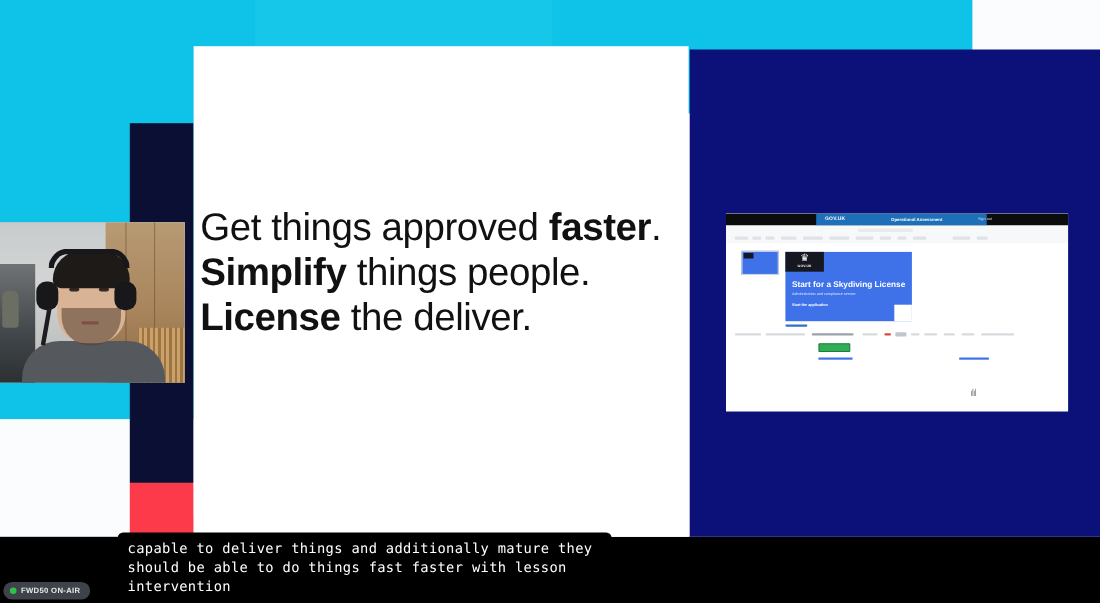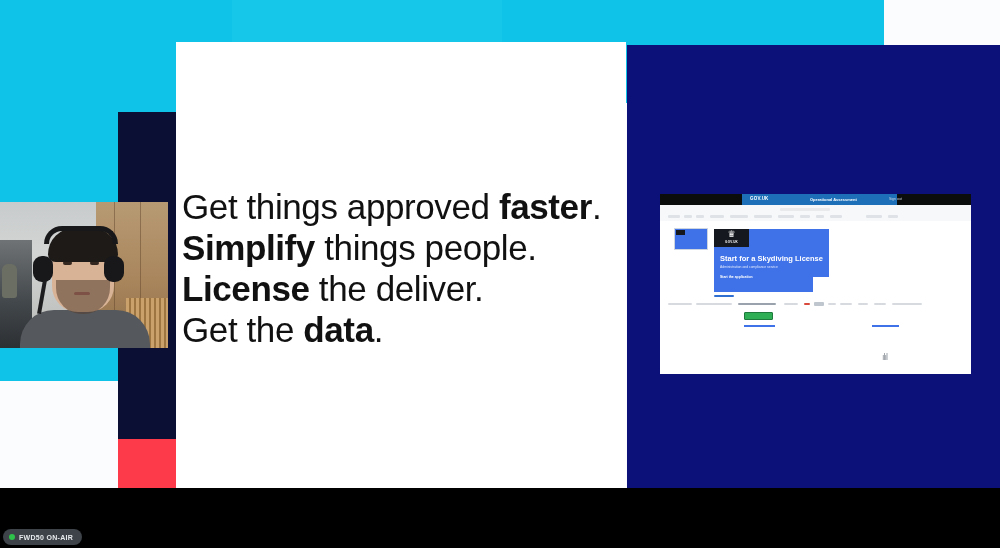--- a/index.html
+++ b/index.html
@@ -418,23 +418,20 @@
 
   <div class="headline">
     <div>
       <span>Get things approved </span><b>faster</b><span>.</span>
     </div>
     <div>
       <b>Simplify</b><span> things people.</span>
     </div>
     <div>
       <b>License</b><span> the deliver.</span>
-    </div>
-    <div>
-      <span>Get the </span><b>data</b><span>.</span>
     </div>
   </div>
 
   <div class="mock">
     <div class="mock-topbar">
       <div class="mock-topbar-inner"></div>
       <div class="mock-logo">GOV.UK</div>
       <div class="mock-topbar-title">Operational Assessment</div>
       <div class="mock-topbar-right">Sign out</div>
     </div>
@@ -506,19 +503,20 @@
     <div class="wc-eye-l"></div>
     <div class="wc-eye-r"></div>
     <div class="wc-mouth"></div>
     <div class="wc-hair"></div>
     <div class="wc-band"></div>
     <div class="wc-ear-l"></div>
     <div class="wc-ear-r"></div>
     <div class="wc-mic"></div>
   </div>
 
+  <div class="caption caption-left">capable to deliver things and additionally mature they should be able to do things fast faster with lesson intervention</div>
 
   <div class="onair">
     <span class="onair-dot"></span>
     <span class="onair-label">FWD50 ON-AIR</span>
   </div>
 
 </div>
 
 </body></html>

